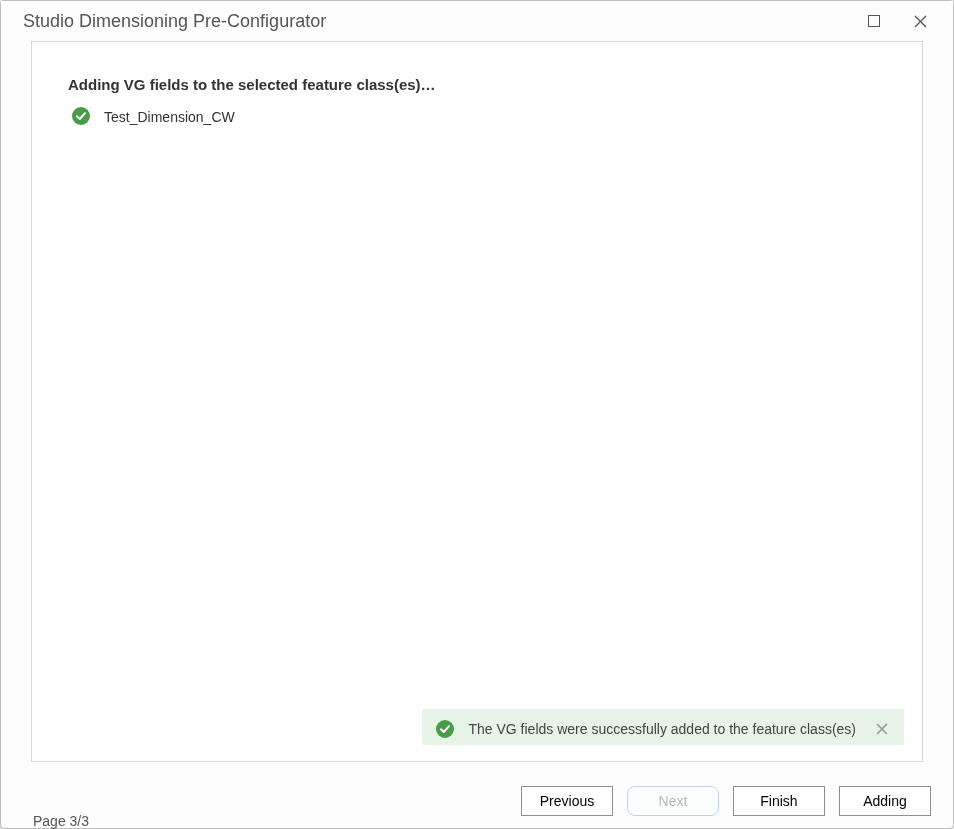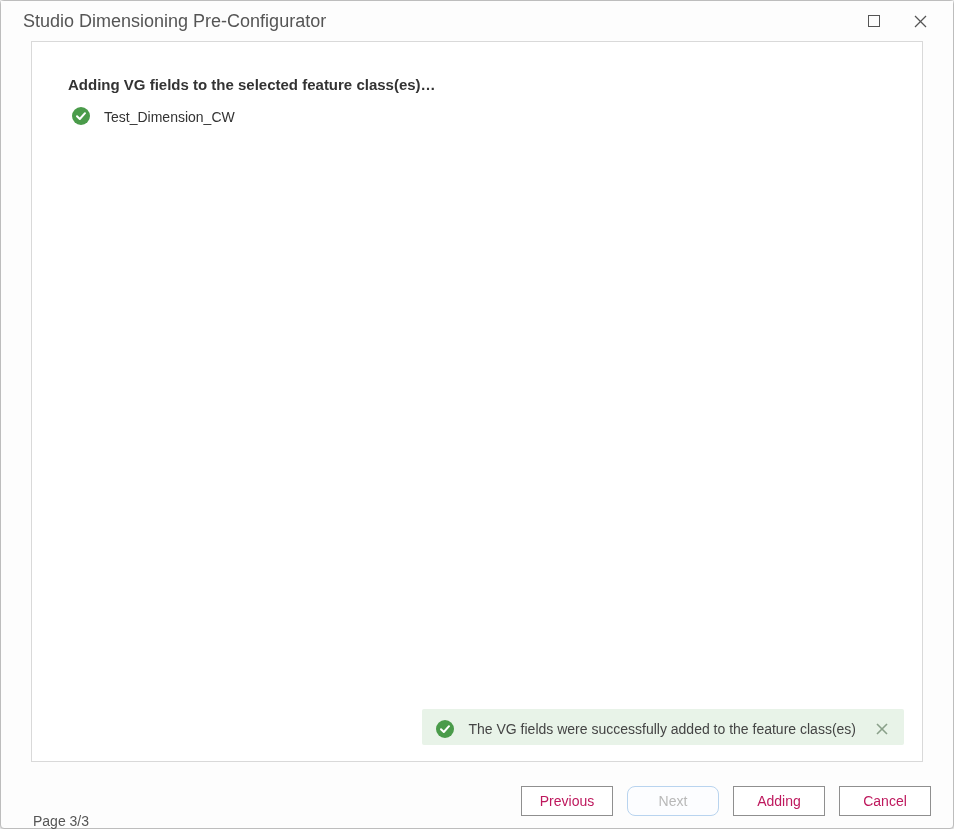--- a/index.html
+++ b/index.html
@@ -109,21 +109,21 @@
       color: #555555;
       flex: 1;
       margin-top: 40px;
     }
     .btn {
       min-width: 92px;
       height: 30px;
       background: #ffffff;
       border: 1px solid #8f8f8f;
       font-size: 14px;
-      color: #be185d;
+      color: #000000;
       display: flex;
       align-items: center;
       justify-content: center;
       cursor: pointer;
     }
     .btn.disabled {
       color: #b8b8b8;
       border-color: #b9d4ef;
       background: #fcfdff;
       cursor: default;
@@ -178,17 +178,17 @@
           <line x1="11" y1="1" x2="1" y2="11" stroke="#8aa08a" stroke-width="1.6"></line>
         </svg>
       </span>
     </div>
   </div>
 
   <div class="footer">
     <div class="page-indicator">Page 3/3</div>
     <div class="btn">Previous</div>
     <div class="btn disabled">Next</div>
+    <div class="btn">Finish</div>
     <div class="btn">Adding</div>
-    <div class="btn">Cancel</div>
   </div>
 
 </div>
 
 </body></html>

